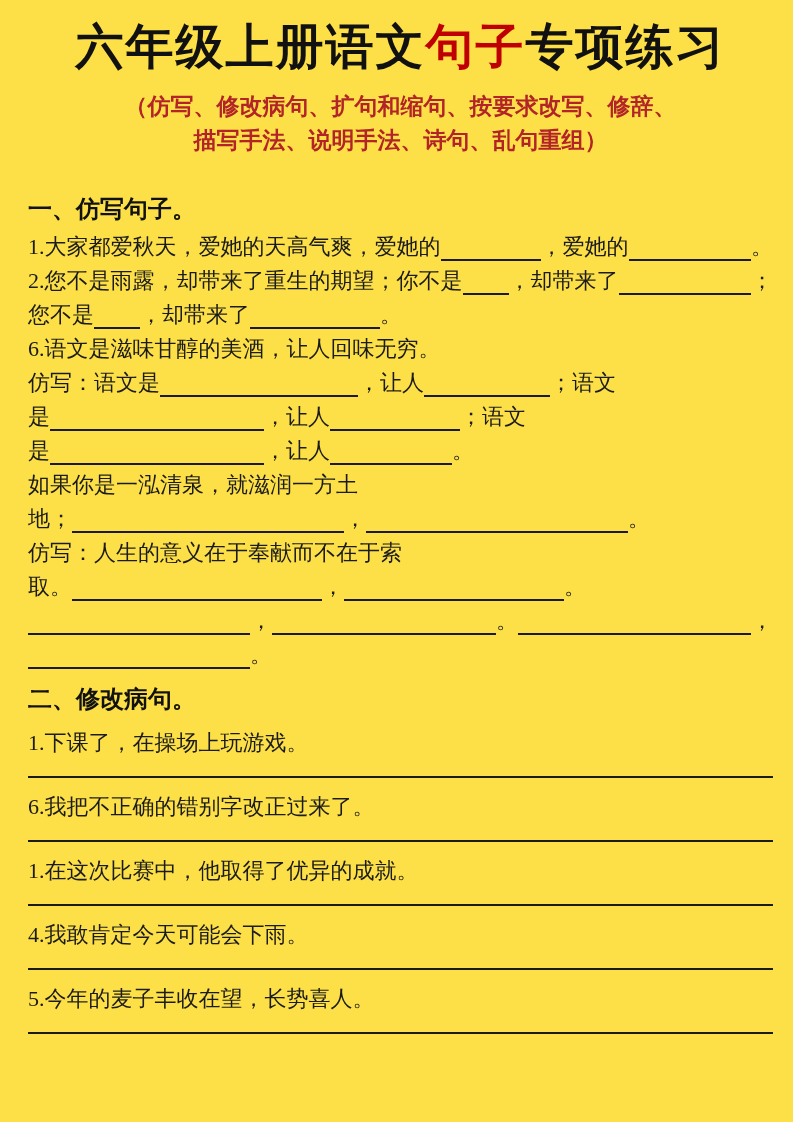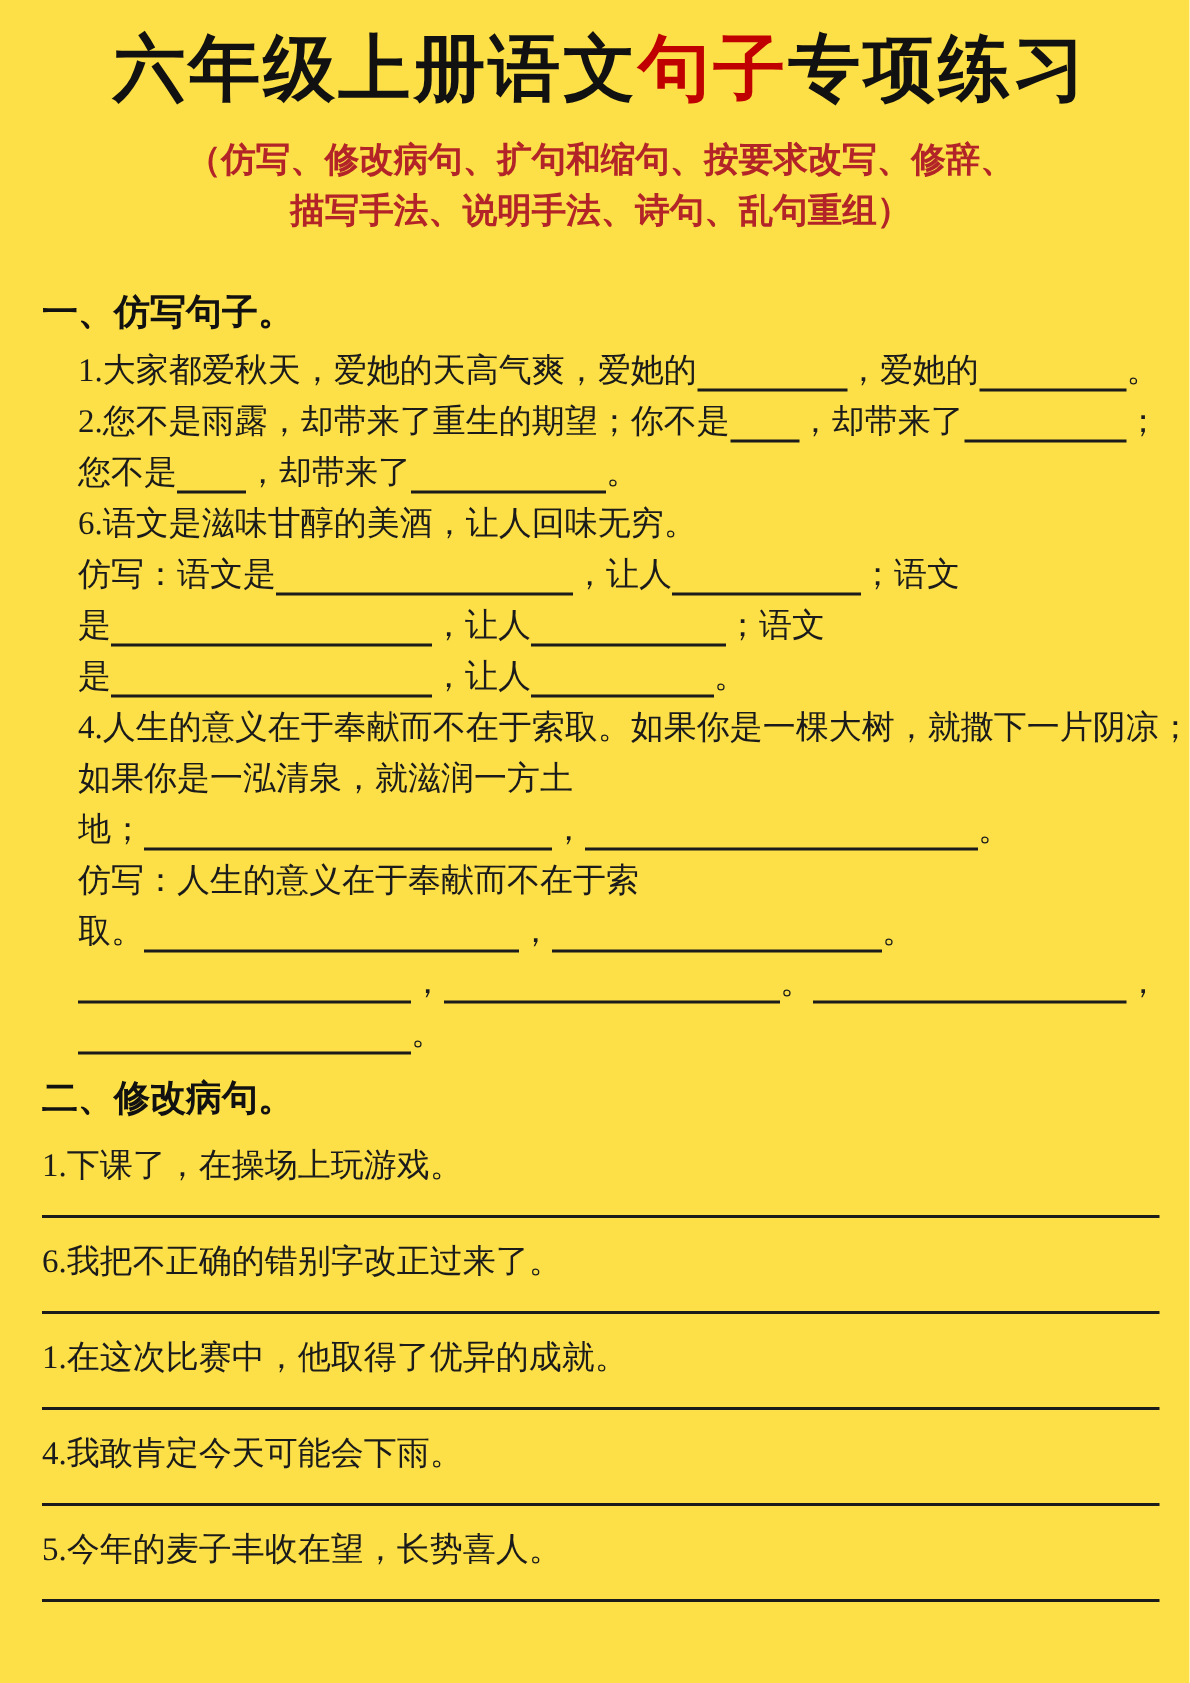--- a/index.html
+++ b/index.html
@@ -28,21 +28,21 @@
     margin-top:12px;text-align:center;
     color:var(--red-sub);font-weight:700;
     font-size:23px;line-height:34px;
   }
   .sec-heading{
     font-size:24px;line-height:30px;font-weight:700;color:#111;
     white-space:nowrap;
   }
   .h1{margin-top:36px;}
   .h2{margin-top:12px;}
-  .s1-lines{margin-top:6px;margin-left:24px;}
+  .s1-lines{margin-top:6px;}
   .s1-line{
     display:flex;align-items:stretch;
     height:34px;line-height:34px;font-size:22px;
     white-space:pre;
   }
   .run{white-space:pre;}
   .blank{
     display:inline-block;
     border-bottom:2px solid var(--ink);
     height:29px;
@@ -74,21 +74,20 @@
   <div class="sec-heading h1">一、仿写句子。</div>
 
   <div class="s1-lines" id="s1-lines">
       <div class="s1-line"><span class="run">1.大家都爱秋天，爱她的天高气爽，爱她的</span><span class="blank" style="width: 100px;"></span><span class="run">，爱她的</span><span class="blank fill"></span><span class="run">。</span></div>
       <div class="s1-line"><span class="run">2.您不是雨露，却带来了重生的期望；你不是</span><span class="blank" style="width: 46px;"></span><span class="run">，却带来了</span><span class="blank fill"></span><span class="run">；</span></div>
       <div class="s1-line"><span class="run">您不是</span><span class="blank" style="width: 46px;"></span><span class="run">，却带来了</span><span class="blank" style="width: 130px;"></span><span class="run">。</span></div>
       <div class="s1-line"><span class="run">6.语文是滋味甘醇的美酒，让人回味无穷。</span></div>
       <div class="s1-line"><span class="run">仿写：语文是</span><span class="blank" style="width: 198px;"></span><span class="run">，让人</span><span class="blank" style="width: 126px;"></span><span class="run">；语文</span></div>
       <div class="s1-line"><span class="run">是</span><span class="blank" style="width: 214px;"></span><span class="run">，让人</span><span class="blank" style="width: 130px;"></span><span class="run">；语文</span></div>
       <div class="s1-line"><span class="run">是</span><span class="blank" style="width: 214px;"></span><span class="run">，让人</span><span class="blank" style="width: 122px;"></span><span class="run">。</span></div>
-      <div class="s1-line"><span class="run">4.人生的意义在于奉献而不在于索取。如果你是一棵大树，就撒下一片阴凉；</span></div>
       <div class="s1-line"><span class="run">如果你是一泓清泉，就滋润一方土</span></div>
       <div class="s1-line"><span class="run">地；</span><span class="blank" style="width: 272px;"></span><span class="run">，</span><span class="blank" style="width: 262px;"></span><span class="run">。</span></div>
       <div class="s1-line"><span class="run">仿写：人生的意义在于奉献而不在于索</span></div>
       <div class="s1-line"><span class="run">取。</span><span class="blank" style="width: 250px;"></span><span class="run">，</span><span class="blank" style="width: 220px;"></span><span class="run">。</span></div>
       <div class="s1-line"><span class="blank" style="width: 222px;"></span><span class="run">，</span><span class="blank" style="width: 224px;"></span><span class="run">。</span><span class="blank fill"></span><span class="run">，</span></div>
       <div class="s1-line"><span class="blank" style="width: 222px;"></span><span class="run">。</span></div>
     </div>
 
   <div class="sec-heading h2">二、修改病句。</div>
 

